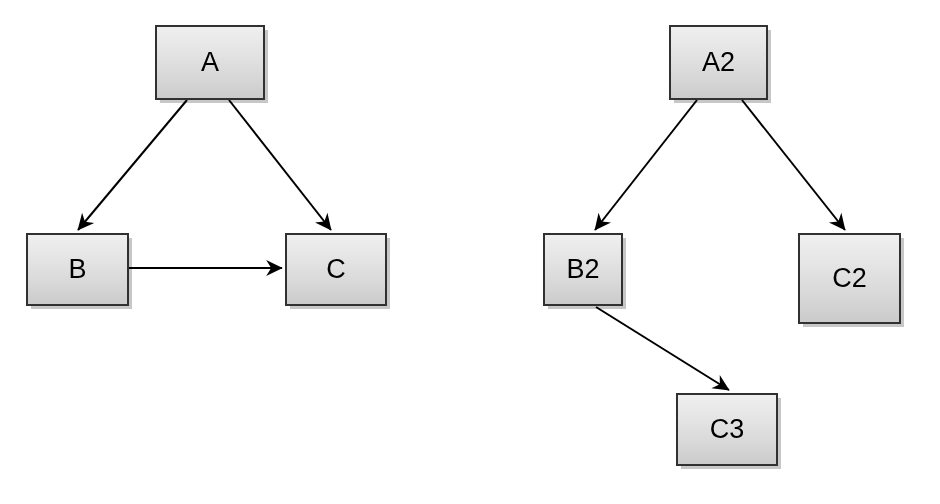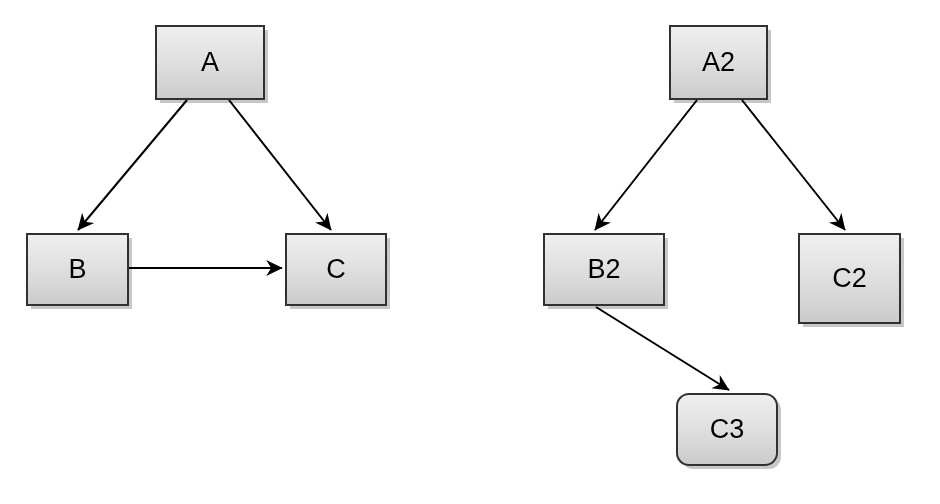--- a/index.html
+++ b/index.html
@@ -74,24 +74,24 @@
       </div>
       <div class="node" style="left: 26px; top: 233px; width: 103px; height: 73px; border-color: rgb(49, 49, 49);">
         <span class="node-label" style="color: rgb(0, 0, 0);">B</span>
       </div>
       <div class="node" style="left: 285px; top: 233px; width: 102px; height: 73px; border-color: rgb(49, 49, 49);">
         <span class="node-label" style="color: rgb(0, 0, 0);">C</span>
       </div>
       <div class="node" style="left: 669px; top: 25px; width: 99px; height: 75px; border-color: rgb(49, 49, 49); align-items: center;">
         <span class="node-label" style="color: rgb(0, 0, 0);">A2</span>
       </div>
-      <div class="node" style="left: 543px; top: 233px; width: 122px; height: 73px; border-color: rgb(49, 49, 49);">
+      <div class="node" style="left: 543px; top: 233px; width: 80px; height: 73px; border-color: rgb(49, 49, 49);">
         <span class="node-label" style="color: rgb(0, 0, 0);">B2</span>
       </div>
       <div class="node" style="left: 798px; top: 233px; width: 103px; height: 91px; border-color: rgb(49, 49, 49);">
         <span class="node-label" style="color: rgb(0, 0, 0);">C2</span>
       </div>
-      <div class="node" style="left: 676px; top: 393px; width: 102px; height: 73px; border-color: rgb(49, 49, 49); border-radius: 13px;">
+      <div class="node" style="left: 676px; top: 393px; width: 102px; height: 73px; border-color: rgb(49, 49, 49);">
         <span class="node-label" style="color: rgb(0, 0, 0);">C3</span>
       </div>
     </div>
 
 </div>
 
 </body></html>

